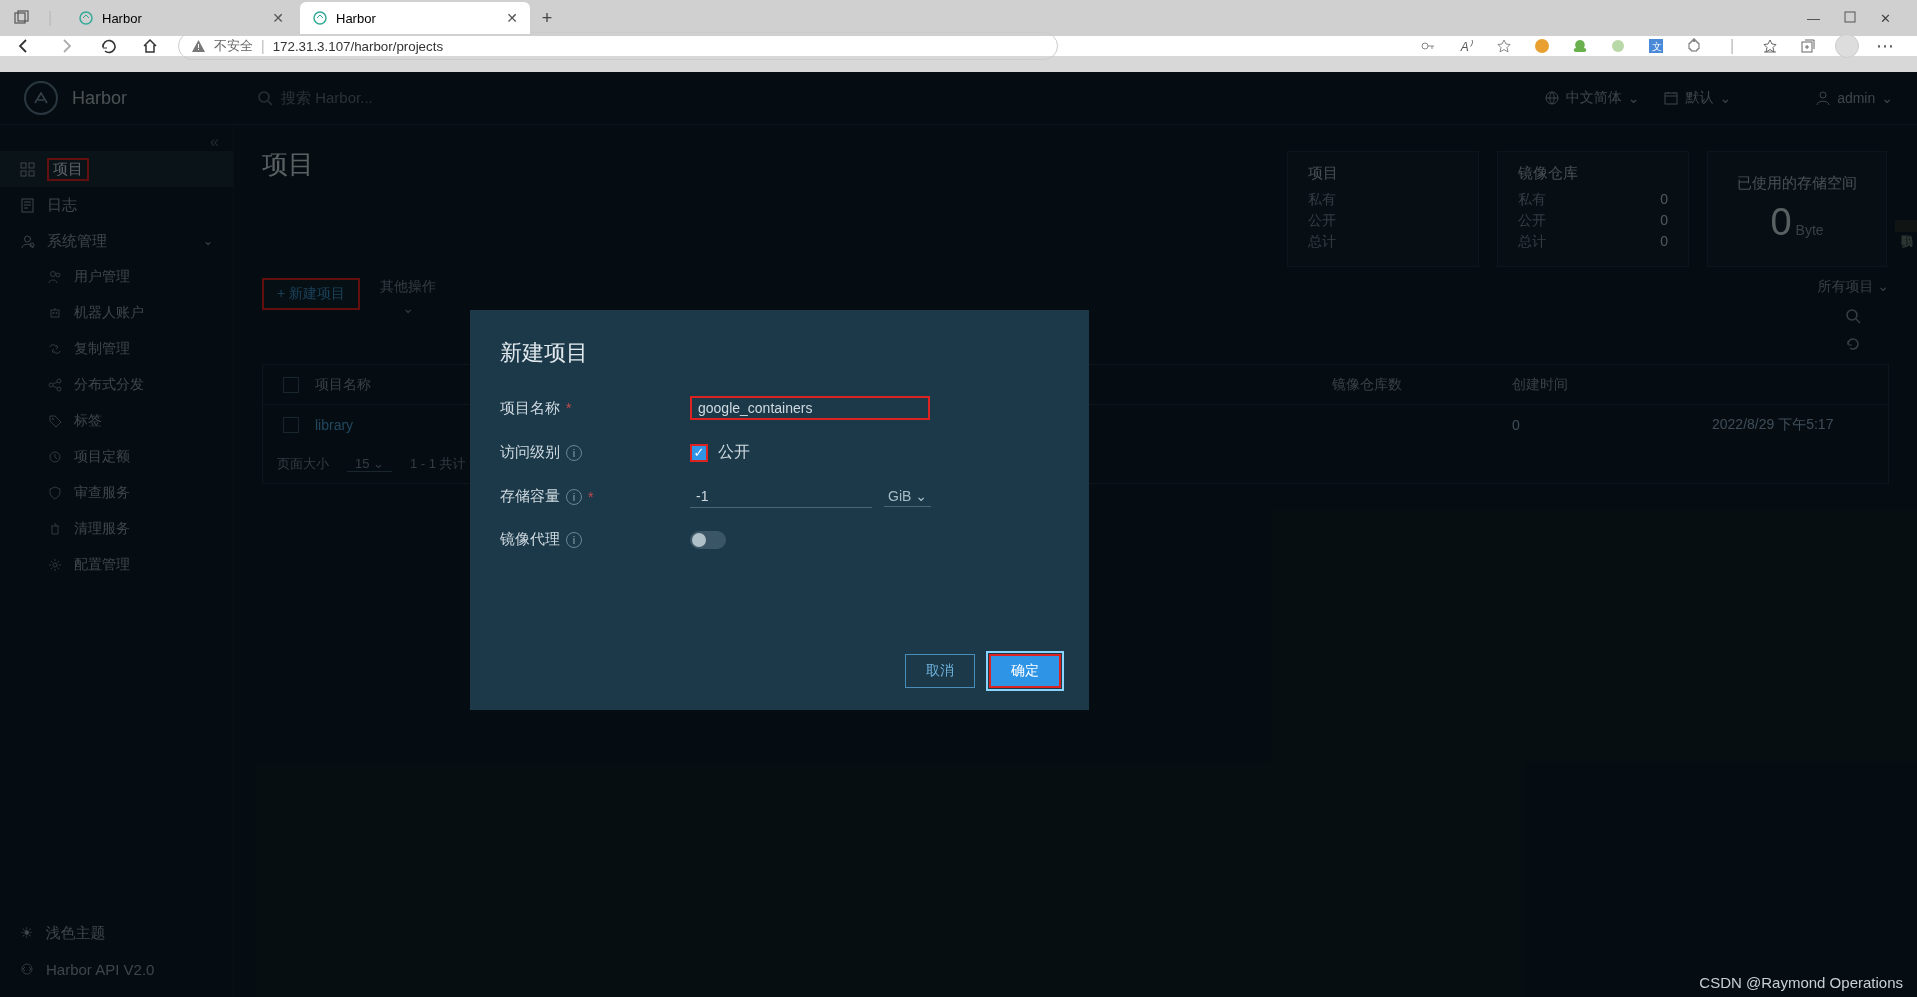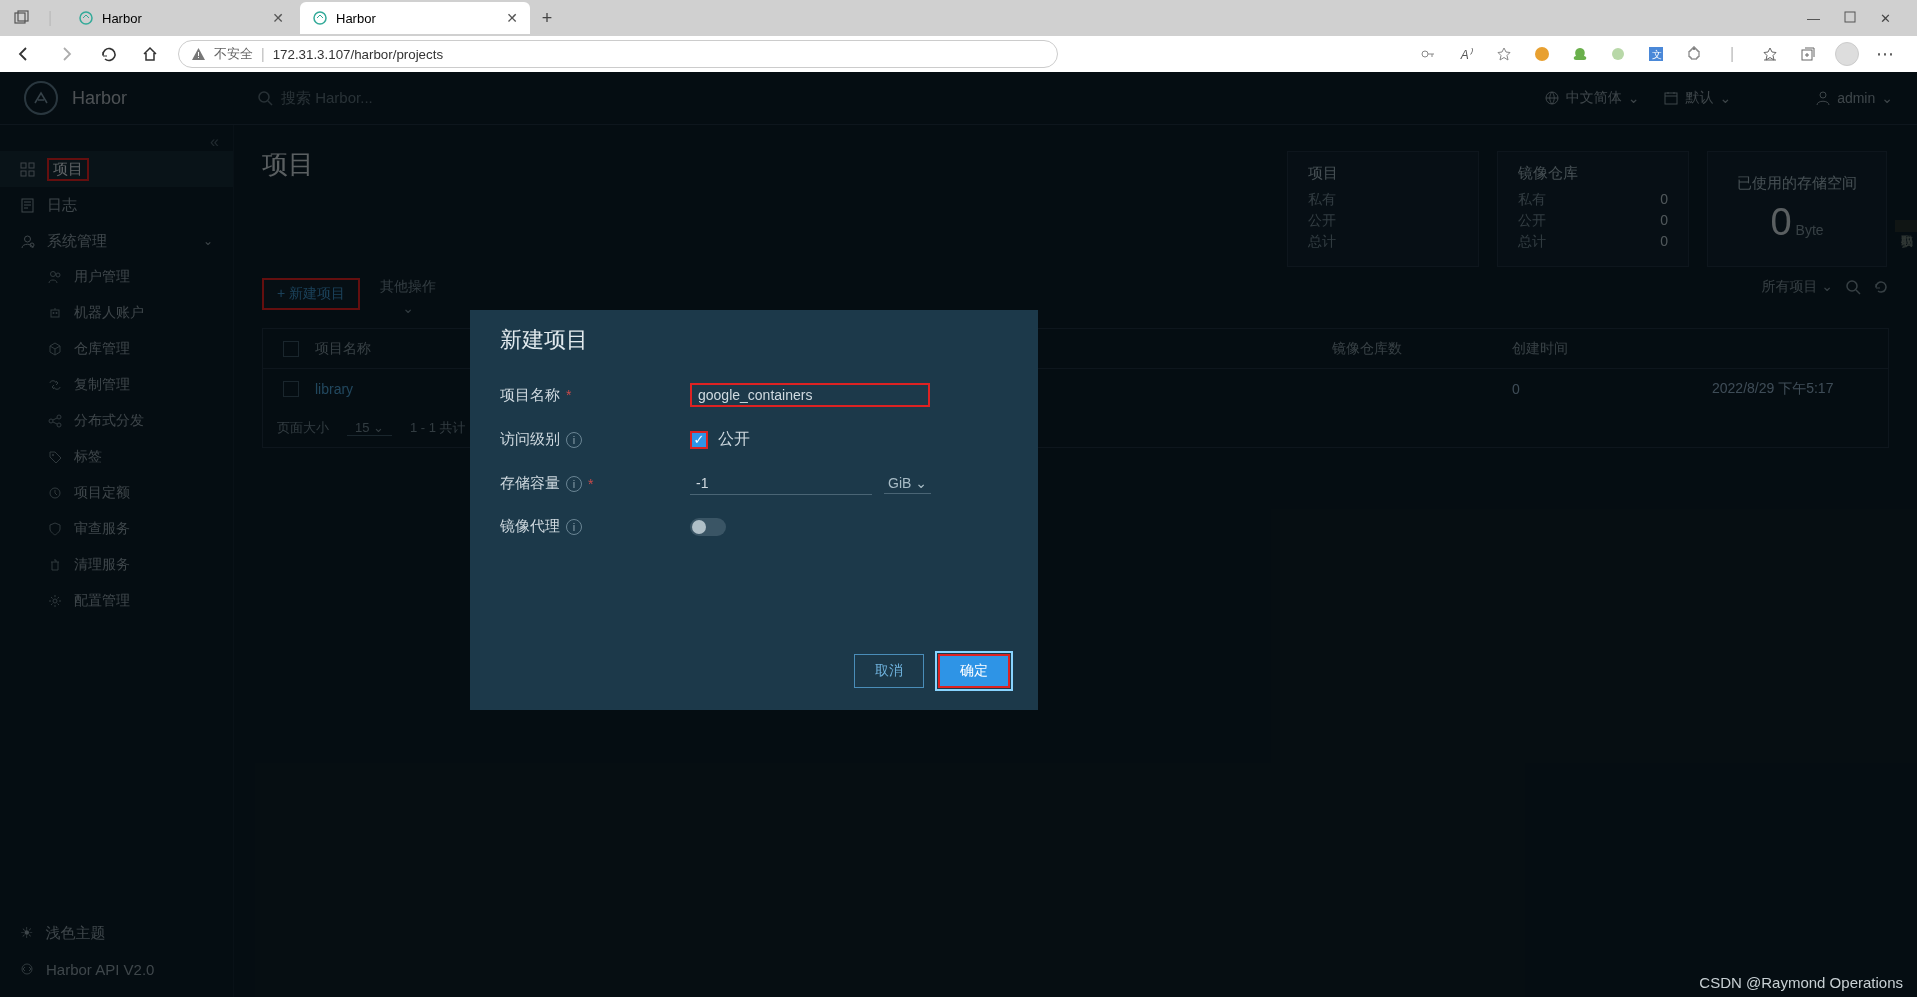--- a/index.html
+++ b/index.html
@@ -10,21 +10,21 @@
 .tab-bar { display: flex; align-items: center; height: 36px; background: #d0d0d0; padding: 0 8px; }
 .win-icon { width: 28px; height: 28px; display:flex; align-items:center; justify-content:center; }
 .tab { display: flex; align-items: center; height: 32px; padding: 0 12px; margin: 0 2px; border-radius: 6px 6px 0 0; font-size: 13px; gap: 8px; min-width: 230px; position: relative; }
 .tab.active { background: #fff; }
 .tab.inactive { background: #d0d0d0; }
 .tab .favicon { width:16px; height:16px; display:flex; align-items:center; justify-content:center; }
 .tab .close { margin-left: auto; font-size: 14px; color: #555; cursor: pointer; }
 .tab-add { width: 30px; height: 30px; display:flex; align-items:center; justify-content:center; font-size: 18px; color:#444; cursor:pointer; }
 .window-controls { margin-left:auto; display:flex; gap: 24px; padding-right:18px; color:#444; font-size:13px; }
 
-.nav-bar { display:flex; align-items:center; height: 36px; background:#fff; padding: 0 10px; gap: 14px; }
+.nav-bar { display:flex; align-items:center; height: 20px; background:#fff; padding: 0 10px; gap: 14px; }
 .nav-bar .icon-btn { width: 28px; height: 28px; display:flex; align-items:center; justify-content:center; color:#555; cursor:pointer; }
 .address-group { display:flex; align-items:center; flex:0 1 880px; height:28px; border:1px solid #ccc; border-radius:14px; padding:0 12px; gap:8px; font-size:14px; color:#555; }
 .address-group .sec { color:#666; font-size:13px; }
 .address-group .divider { color:#bbb; }
 .address-group .url { color:#333; flex:1; outline:none; border:none; background:transparent; }
 .nav-right { margin-left:auto; display:flex; align-items:center; gap:16px; padding-right:10px; }
 .nav-right .ri { width:22px; height:22px; display:flex; align-items:center; justify-content:center; color:#555; }
 .avatar-circle { width:24px; height:24px; border-radius:50%; background:#ddd; border:1px solid #ccc; }
 
 
@@ -57,33 +57,33 @@
 .card .ct { font-size:15px; color:#9bb0ba; margin-bottom:8px; }
 .card .line { display:flex; justify-content:space-between; font-size:14px; color:#6f8591; margin:3px 0; min-width:150px; }
 .card .line .v { color:#b0c0c8; }
 .card.big { display:flex; flex-direction:column; align-items:center; justify-content:center; min-width:180px; }
 .big .num { font-size:38px; color:#c8d2d8; font-weight:300; }
 .big .unit { font-size:14px; color:#7a8e98; margin-left:4px; }
 
 .action-bar { display:flex; align-items:flex-start; gap:20px; margin-top:96px; margin-bottom:12px; }
 .btn-new { border:1px solid #26526b; background:#0f222e; color:#3b8fc4; padding:6px 14px; font-size:14px; cursor:pointer; }
 .btn-other { color:#6f8591; font-size:14px; display:flex; align-items:center; gap:4px; cursor:pointer;flex-direction:column; }
-.action-right { margin-left:auto; display:flex; align-items:center; gap:12px; color:#7a8e98; font-size:14px; }
+.action-right { margin-left:auto; display:flex; align-items:center; gap:12px; color:#7a8e98; font-size:14px;flex-direction:column; }
 
 .table { border:1px solid #1f3240; }
 .thead, .trow { display:grid; grid-template-columns: 48px 1fr 180px 200px 180px; align-items:center; height:40px; font-size:14px; }
 .thead { color:#7a8e98; border-bottom:1px solid #1f3240; }
 .trow { color:#8aa8c0; }
 .trow .link { color:#4a9dd0; }
 .checkbox { width:16px; height:16px; border:1px solid #3a5565; margin-left:16px; }
 
 .table-footer { display:flex; align-items:center; gap:18px; height:38px; font-size:13px; color:#6f8591; padding: 0 14px; }
 
 
-.modal { position:absolute; left:470px; top:238px; width:568px; height:400px; background:#1c394a; z-index:5; padding: 15px 30px 22px 30px; }
+.modal { position:absolute; left:470px; top:238px; width:619px; height:400px; background:#1c394a; z-index:5; padding: 28px 30px 22px 30px; }
 .modal-title { font-size:22px; color:#e2eaee; font-weight:400; margin-bottom:28px; }
 .form-row { display:flex; align-items:center; margin-bottom:22px; }
 .form-label { width:190px; font-size:15px; color:#d0dae0; display:flex; align-items:center; gap:6px; }
 .req { color:#c94a4a; font-size:14px; }
 .help-icon { width:16px; height:16px; border:1px solid #6a8594; border-radius:50%; font-size:11px; display:flex; align-items:center; justify-content:center; color:#8ba0ab; }
 .input-text { background:transparent; border:none; border-bottom:1px solid #4a6575; color:#d0dae0; font-size:14px; padding:3px 6px; width:240px; outline:none; }
 .input-text.narrow { width:182px; }
 .check-wrap { display:flex; align-items:center; gap:10px; }
 .check-box { width:18px; height:18px; border:2px solid #d22; background:#2e94e6; display:flex; align-items:center; justify-content:center; color:#fff; font-size:13px; }
 .select-unit { background:transparent; border:none; border-bottom:1px solid #4a6575; color:#a8bcc6; font-size:14px; padding:2px 4px; margin-left:12px; }
@@ -331,28 +331,20 @@
           <div class="side-item">
               <span>
                 <svg width="14" height="14" viewBox="0 0 14 14">
                   <rect x="3" y="4" width="8" height="7" stroke="#6a7e88" fill="none"></rect>
                   <circle cx="5.5" cy="7" r="1" fill="#6a7e88"></circle>
                   <circle cx="8.5" cy="7" r="1" fill="#6a7e88"></circle>
                   <path d="M7 2V4" stroke="#6a7e88"></path>
                 </svg>
               </span>
               <span>机器人账户</span>
-            </div>
-          <div class="side-item">
-              <span>
-                <svg width="14" height="14" viewBox="0 0 14 14">
-                  <path d="M2 4L7 1L12 4V10L7 13L2 10Z M2 4L7 7L12 4 M7 7V13" stroke="#6a7e88" fill="none"></path>
-                </svg>
-              </span>
-              <span>仓库管理</span>
             </div>
           <div class="side-item">
               <span>
                 <svg width="14" height="14" viewBox="0 0 14 14">
                   <path d="M2 5C2 2 8 2 8 5M8 3L10 5L8 7 M12 9C12 12 6 12 6 9M6 11L4 9L6 7" stroke="#6a7e88" fill="none"></path>
                 </svg>
               </span>
               <span>复制管理</span>
             </div>
           <div class="side-item">

